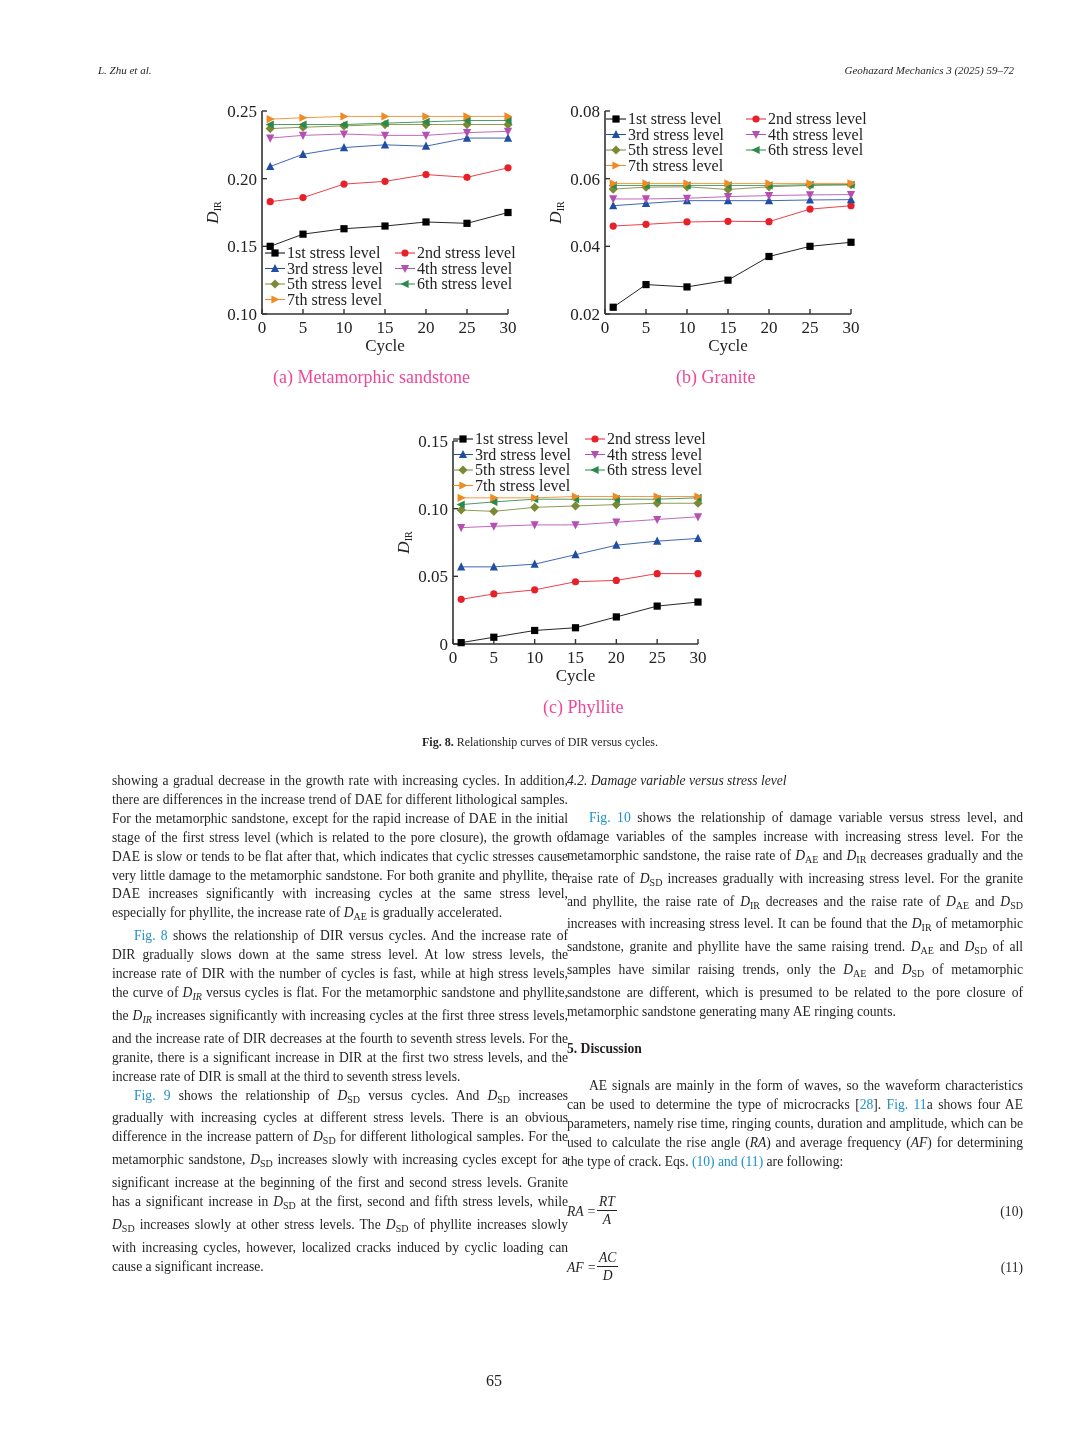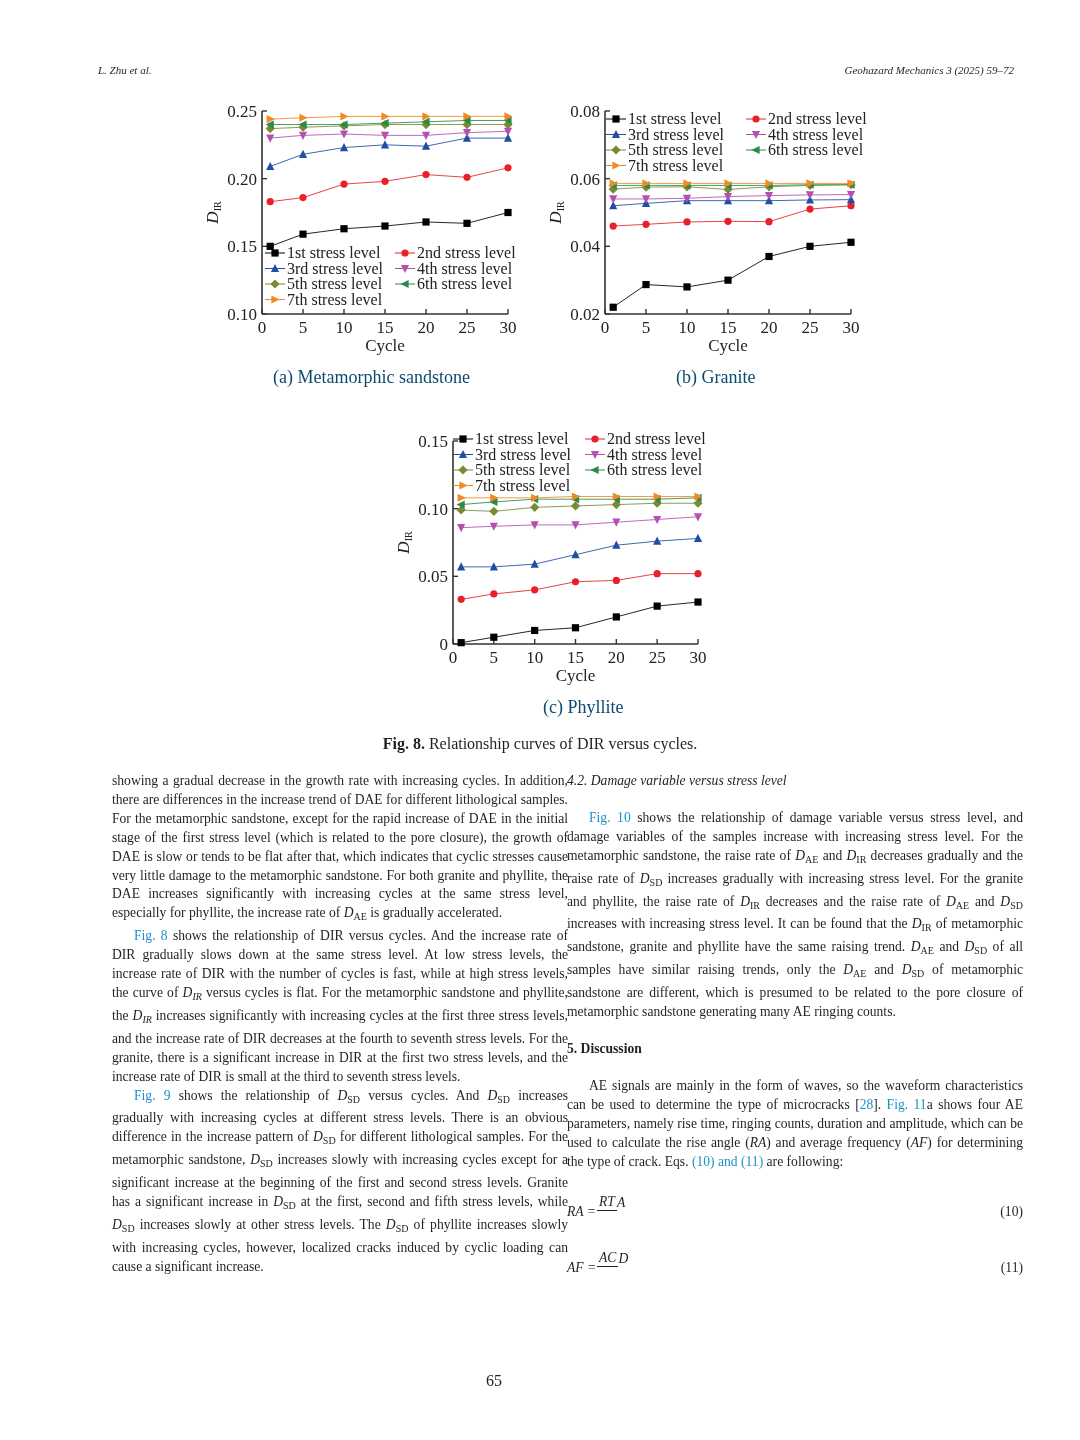--- a/index.html
+++ b/index.html
@@ -2,36 +2,36 @@
 <html><head>
 <meta charset="utf-8">
 <style>
   html, body { margin: 0; padding: 0; background: #ffffff; }
   body { width: 1080px; height: 1440px; position: relative; overflow: hidden;
          font-family: "Liberation Serif", "DejaVu Serif", serif; color: #231f20; }
   .running-head { position: absolute; top: 64px; font-style: italic; font-size: 11px; color: #231f20; }
   #head-left { left: 66px; margin-left: 32px; }
   #head-right { right: 66px; }
   .chart-svg { position: absolute; }
-  .subcap { position: absolute; font-family: "Liberation Serif", serif; font-size: 18px; color: #0c4a6e; white-space: nowrap; }
-  .figcap { position: absolute; top: 735px; left: 0; width: 1080px; text-align: center; font-size: 16px; }
+  .subcap { position: absolute; font-family: "Liberation Serif", serif; font-size: 18px; color: #ec4899; white-space: nowrap; }
+  .figcap { position: absolute; top: 735px; left: 0; width: 1080px; text-align: center; font-size: 12px; }
   .figcap b { font-weight: bold; }
   .col { position: absolute; font-size: 13.6px; line-height: 18.9px; text-align: justify; hyphens: auto; margin-left: 44px; }
   .col p { margin: 0; }
   .col p.ind { text-indent: 22px; }
   #left-col { left: 68px; top: 772px; width: 456px; }
   #right-col { left: 523px; top: 772px; width: 456px; }
   .link { color: #1f8fc7; }
   .sub { font-size: 10px; vertical-align: -3px; }
   .it { font-style: italic; }
   .sec-head { font-style: italic; margin: 0 0 18px 0 !important; }
   .sec-bold { font-weight: bold; margin: 0 0 18px 0 !important; }
   .eq { position: relative; height: 36px; margin: 0; font-style: italic; }
   .eq .lhs { position: absolute; left: 0; top: 10px; }
-  .eq .frac { position: absolute; left: 30px; top: 0; display: inline-flex; flex-direction: row; align-items: center; }
+  .eq .frac { position: absolute; left: 30px; top: 0; display: inline-flex; flex-direction: column; align-items: center; }
   .eq .num { border-bottom: 1px solid #231f20; padding: 0 2px; line-height: 17px; }
   .eq .den { line-height: 17px; }
   .eq .eqno { position: absolute; right: 0; top: 10px; font-style: normal; }
   .page-num { position: absolute; top: 1372px; left: 0; width: 988px; text-align: center; font-size: 16px; }
   .axis-text { font-family: "Liberation Serif", serif; font-size: 17px; fill: #222; }
   .legend-text { font-family: "Liberation Serif", serif; font-size: 16px; fill: #222; }
 </style>
 </head>
 <body>
 

